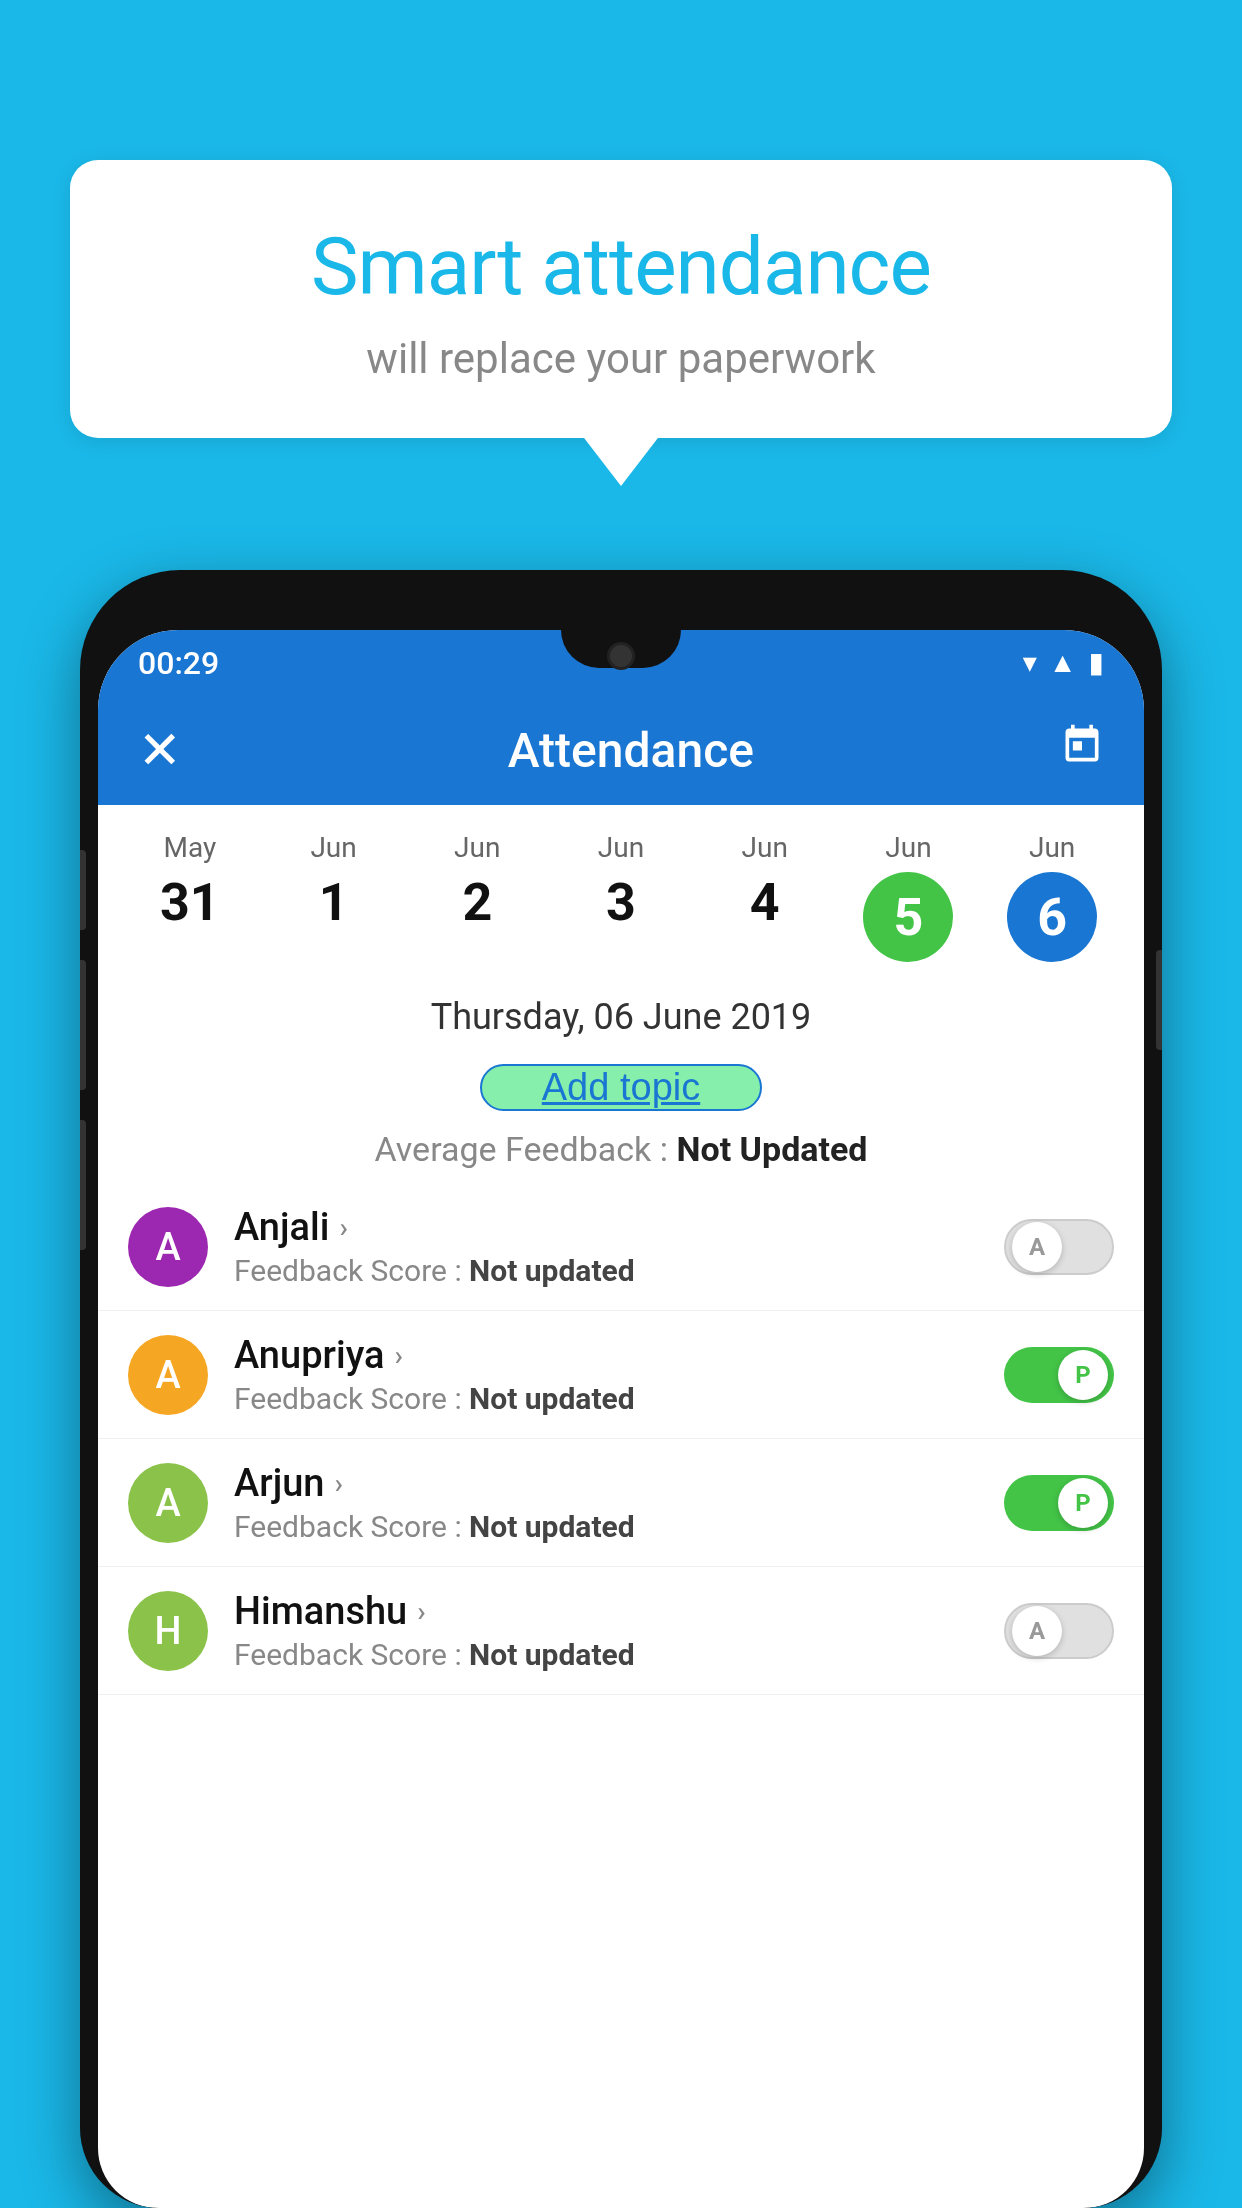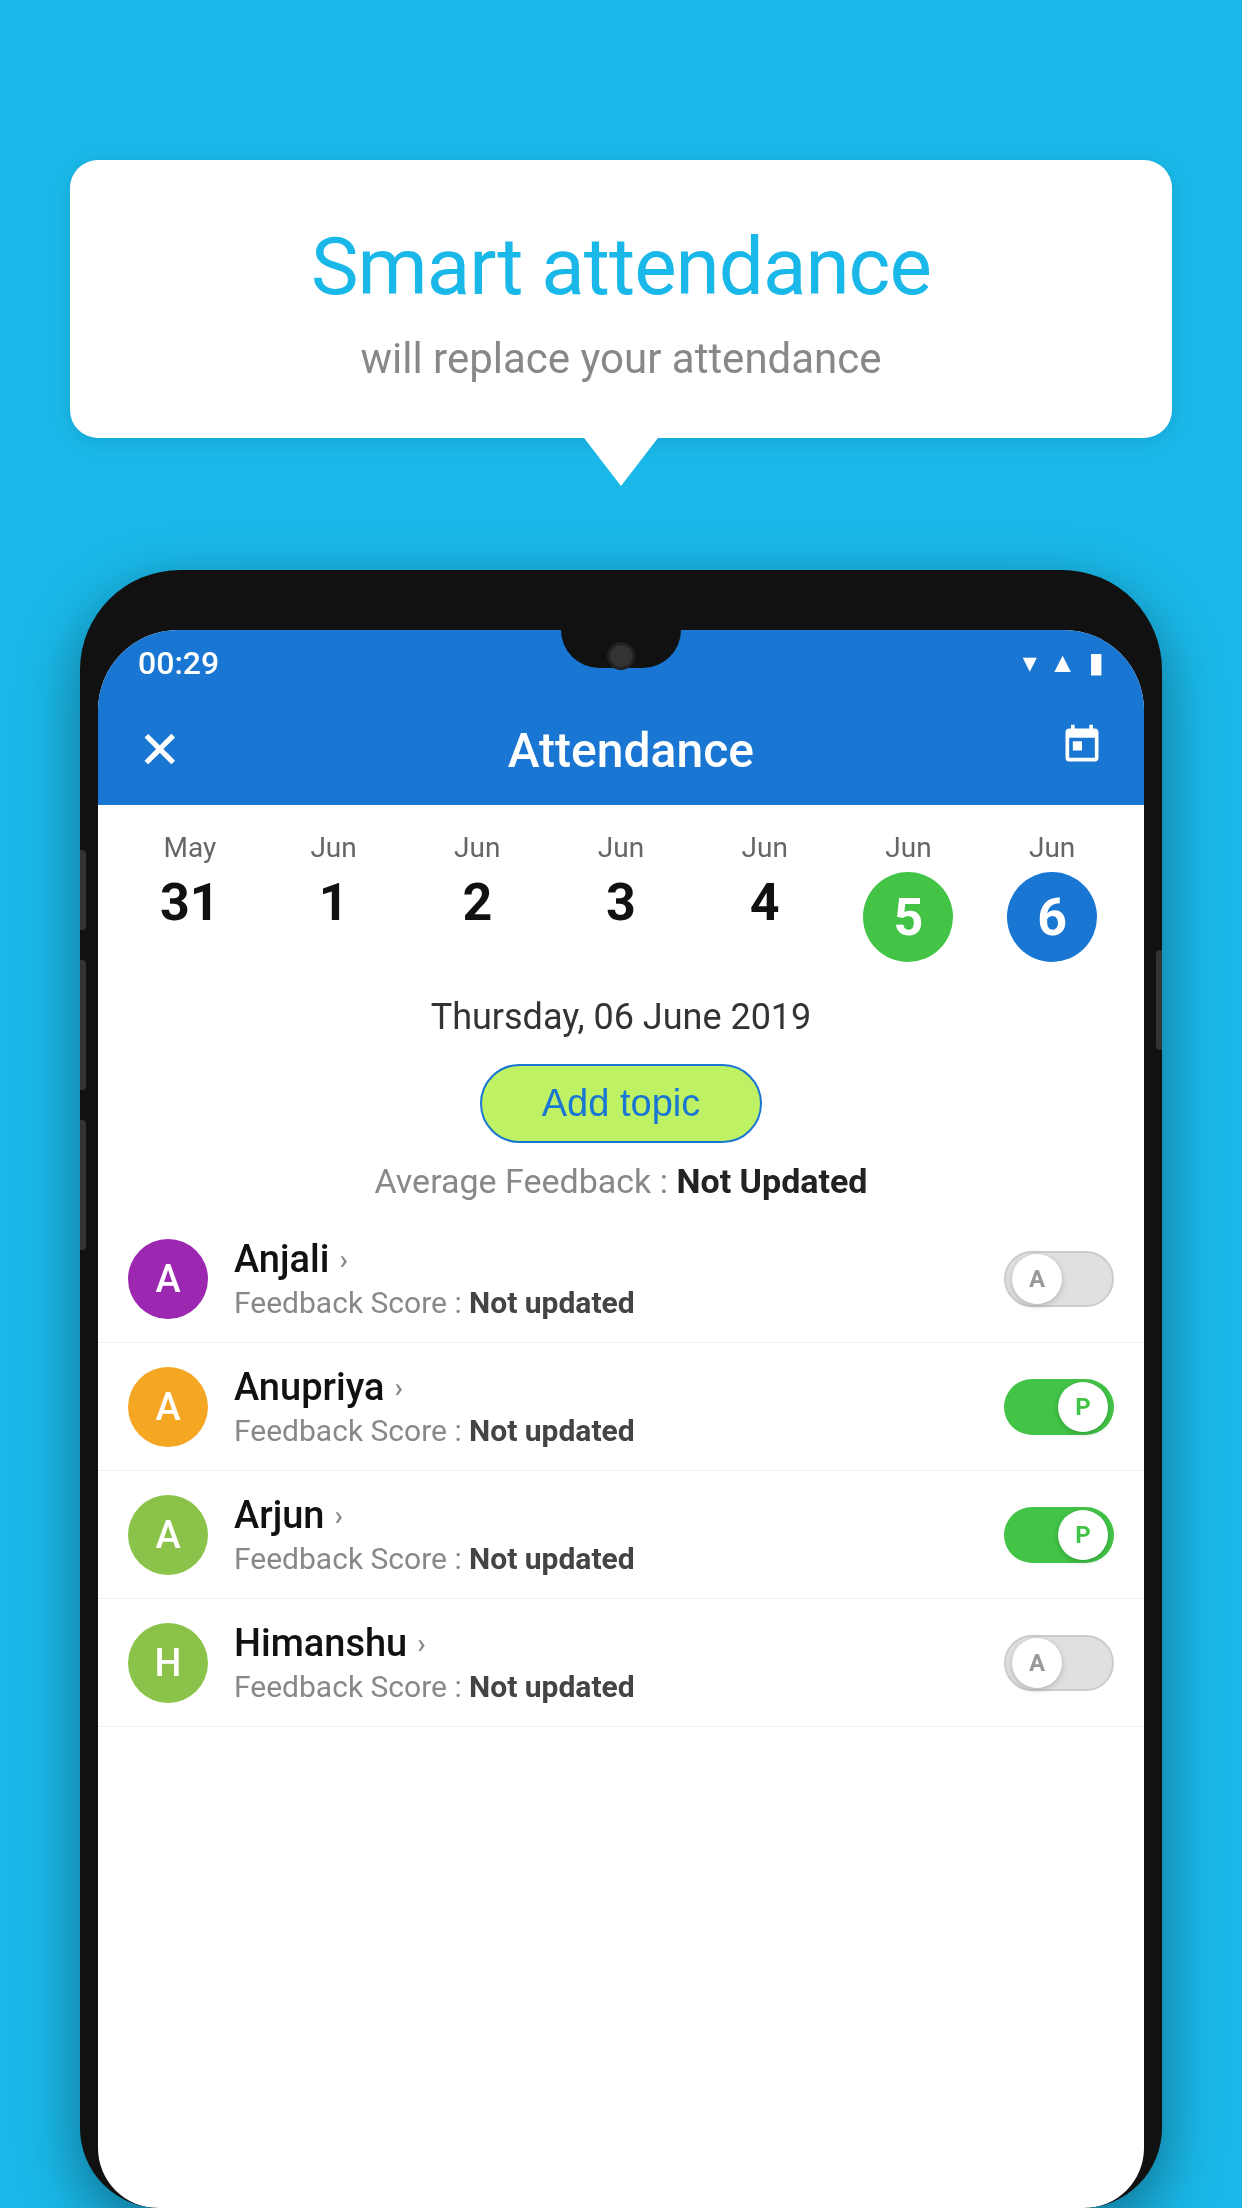--- a/index.html
+++ b/index.html
@@ -261,28 +261,29 @@
       padding: 20px 16px 16px;
       font-weight: 400;
     }
 
     
     .add-topic-btn {
       display: block;
       margin: 10px auto 18px;
       border: 2px solid #1976d2;
       color: #1976d2;
-      background: #bef264;
+      background: #86efac;
       border-radius: 40px;
-      padding: 16px 60px;
+      padding: 0 60px;
       font-size: 38px;
       cursor: pointer;
       width: auto;
       text-align: center;
       width: fit-content;
+      text-decoration: underline;
     }
 
     
     .avg-feedback {
       text-align: center;
       font-size: 34px;
       color: #888;
       padding-bottom: 14px;
     }
     .avg-feedback strong {
@@ -376,21 +377,21 @@
       color: #43c447;
     }
   </style>
 </head>
 <body>
 
 <div style="position:absolute;inset:0;background:#1ab8e8;"></div>
 
 <div class="speech-bubble">
   <div class="bubble-title">Smart attendance</div>
-  <div class="bubble-subtitle">will replace your attendance</div>
+  <div class="bubble-subtitle">will replace your paperwork</div>
 </div>
 
 <div class="phone-frame">
   <div class="phone-button-right"></div>
   <div class="phone-button-left1"></div>
   <div class="phone-button-left2"></div>
   <div class="phone-button-left3"></div>
 
   <div class="phone-notch"></div>
   <div class="phone-camera"></div>

